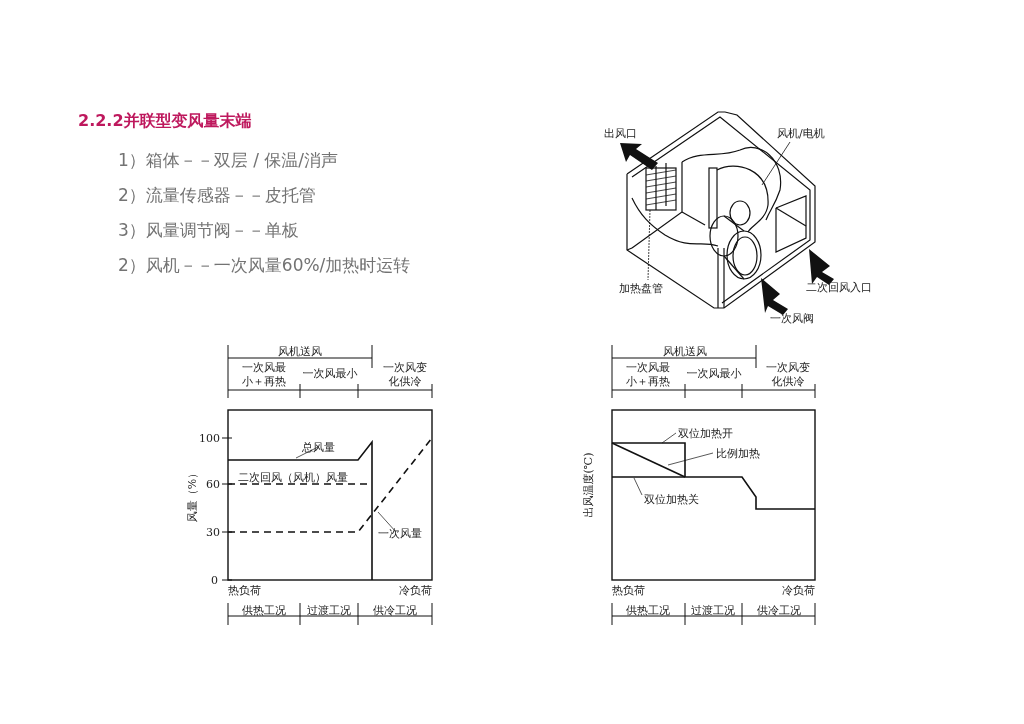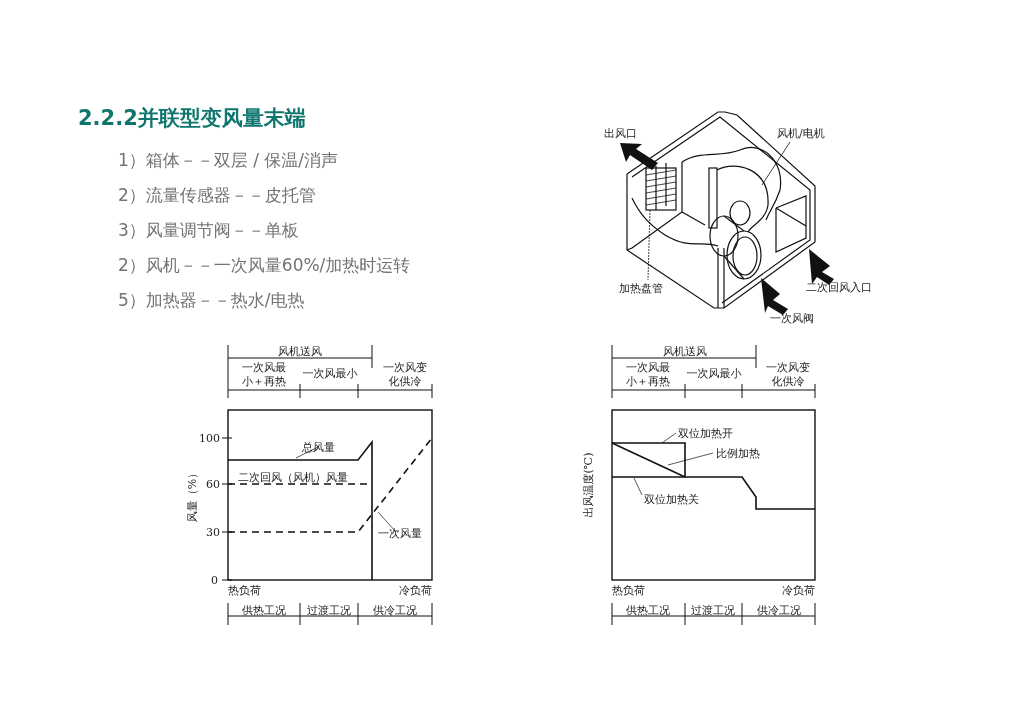--- a/index.html
+++ b/index.html
@@ -1,38 +1,37 @@
 <!DOCTYPE html>
 <html><head>
   <meta charset="utf-8">
   <style>
     html, body { margin: 0; padding: 0; }
     body {
       width: 1024px; height: 724px; background: #ffffff; position: relative; overflow: hidden;
       font-family: "DejaVu Sans", "Liberation Sans", sans-serif; color: #111;
     }
     .title {
-      position: absolute; left: 78px; top: 104px; font-size: 21px; font-weight: bold;
-      color: #0f766e; letter-spacing: 0px;
+      position: absolute; left: 78px; top: 111px; font-size: 16px; font-weight: bold;
+      color: #be185d; letter-spacing: 0px;
     }
     .list { position: absolute; left: 118px; top: 146px; margin: 0; padding: 0; list-style: none; }
     .list li { font-size: 17px; height: 35px; line-height: 28px; color: #737373; }
     svg text { font-family: "DejaVu Serif", "Liberation Serif", serif; fill: #222; }
     .abs { position: absolute; left: 0; top: 0; }
   </style>
 </head>
 <body>
 
 <div class="title">2.2.2并联型变风量末端</div>
 <ul class="list">
   <li>1）箱体－－双层 / 保温/消声</li>
   <li>2）流量传感器－－皮托管</li>
   <li>3）风量调节阀－－单板</li>
   <li>2）风机－－一次风量60%/加热时运转</li>
-  <li>5）加热器－－热水/电热</li>
 </ul>
 
 <svg class="abs" width="1024" height="724" style="pointer-events:none">
   <g stroke="#111" stroke-width="1.2" fill="none">
 
     <polyline points="627,174 718,112 725,112 737,115 815,186 815,242 724,308 714,308 627,250 627,174"></polyline>
     <polyline points="632,177 720,117 810,190 810,240 722,303"></polyline>
     <line x1="627" y1="250" x2="632" y2="248"></line>
     <line x1="724" y1="308" x2="724" y2="248"></line>
     <line x1="718" y1="248" x2="718" y2="308"></line>

